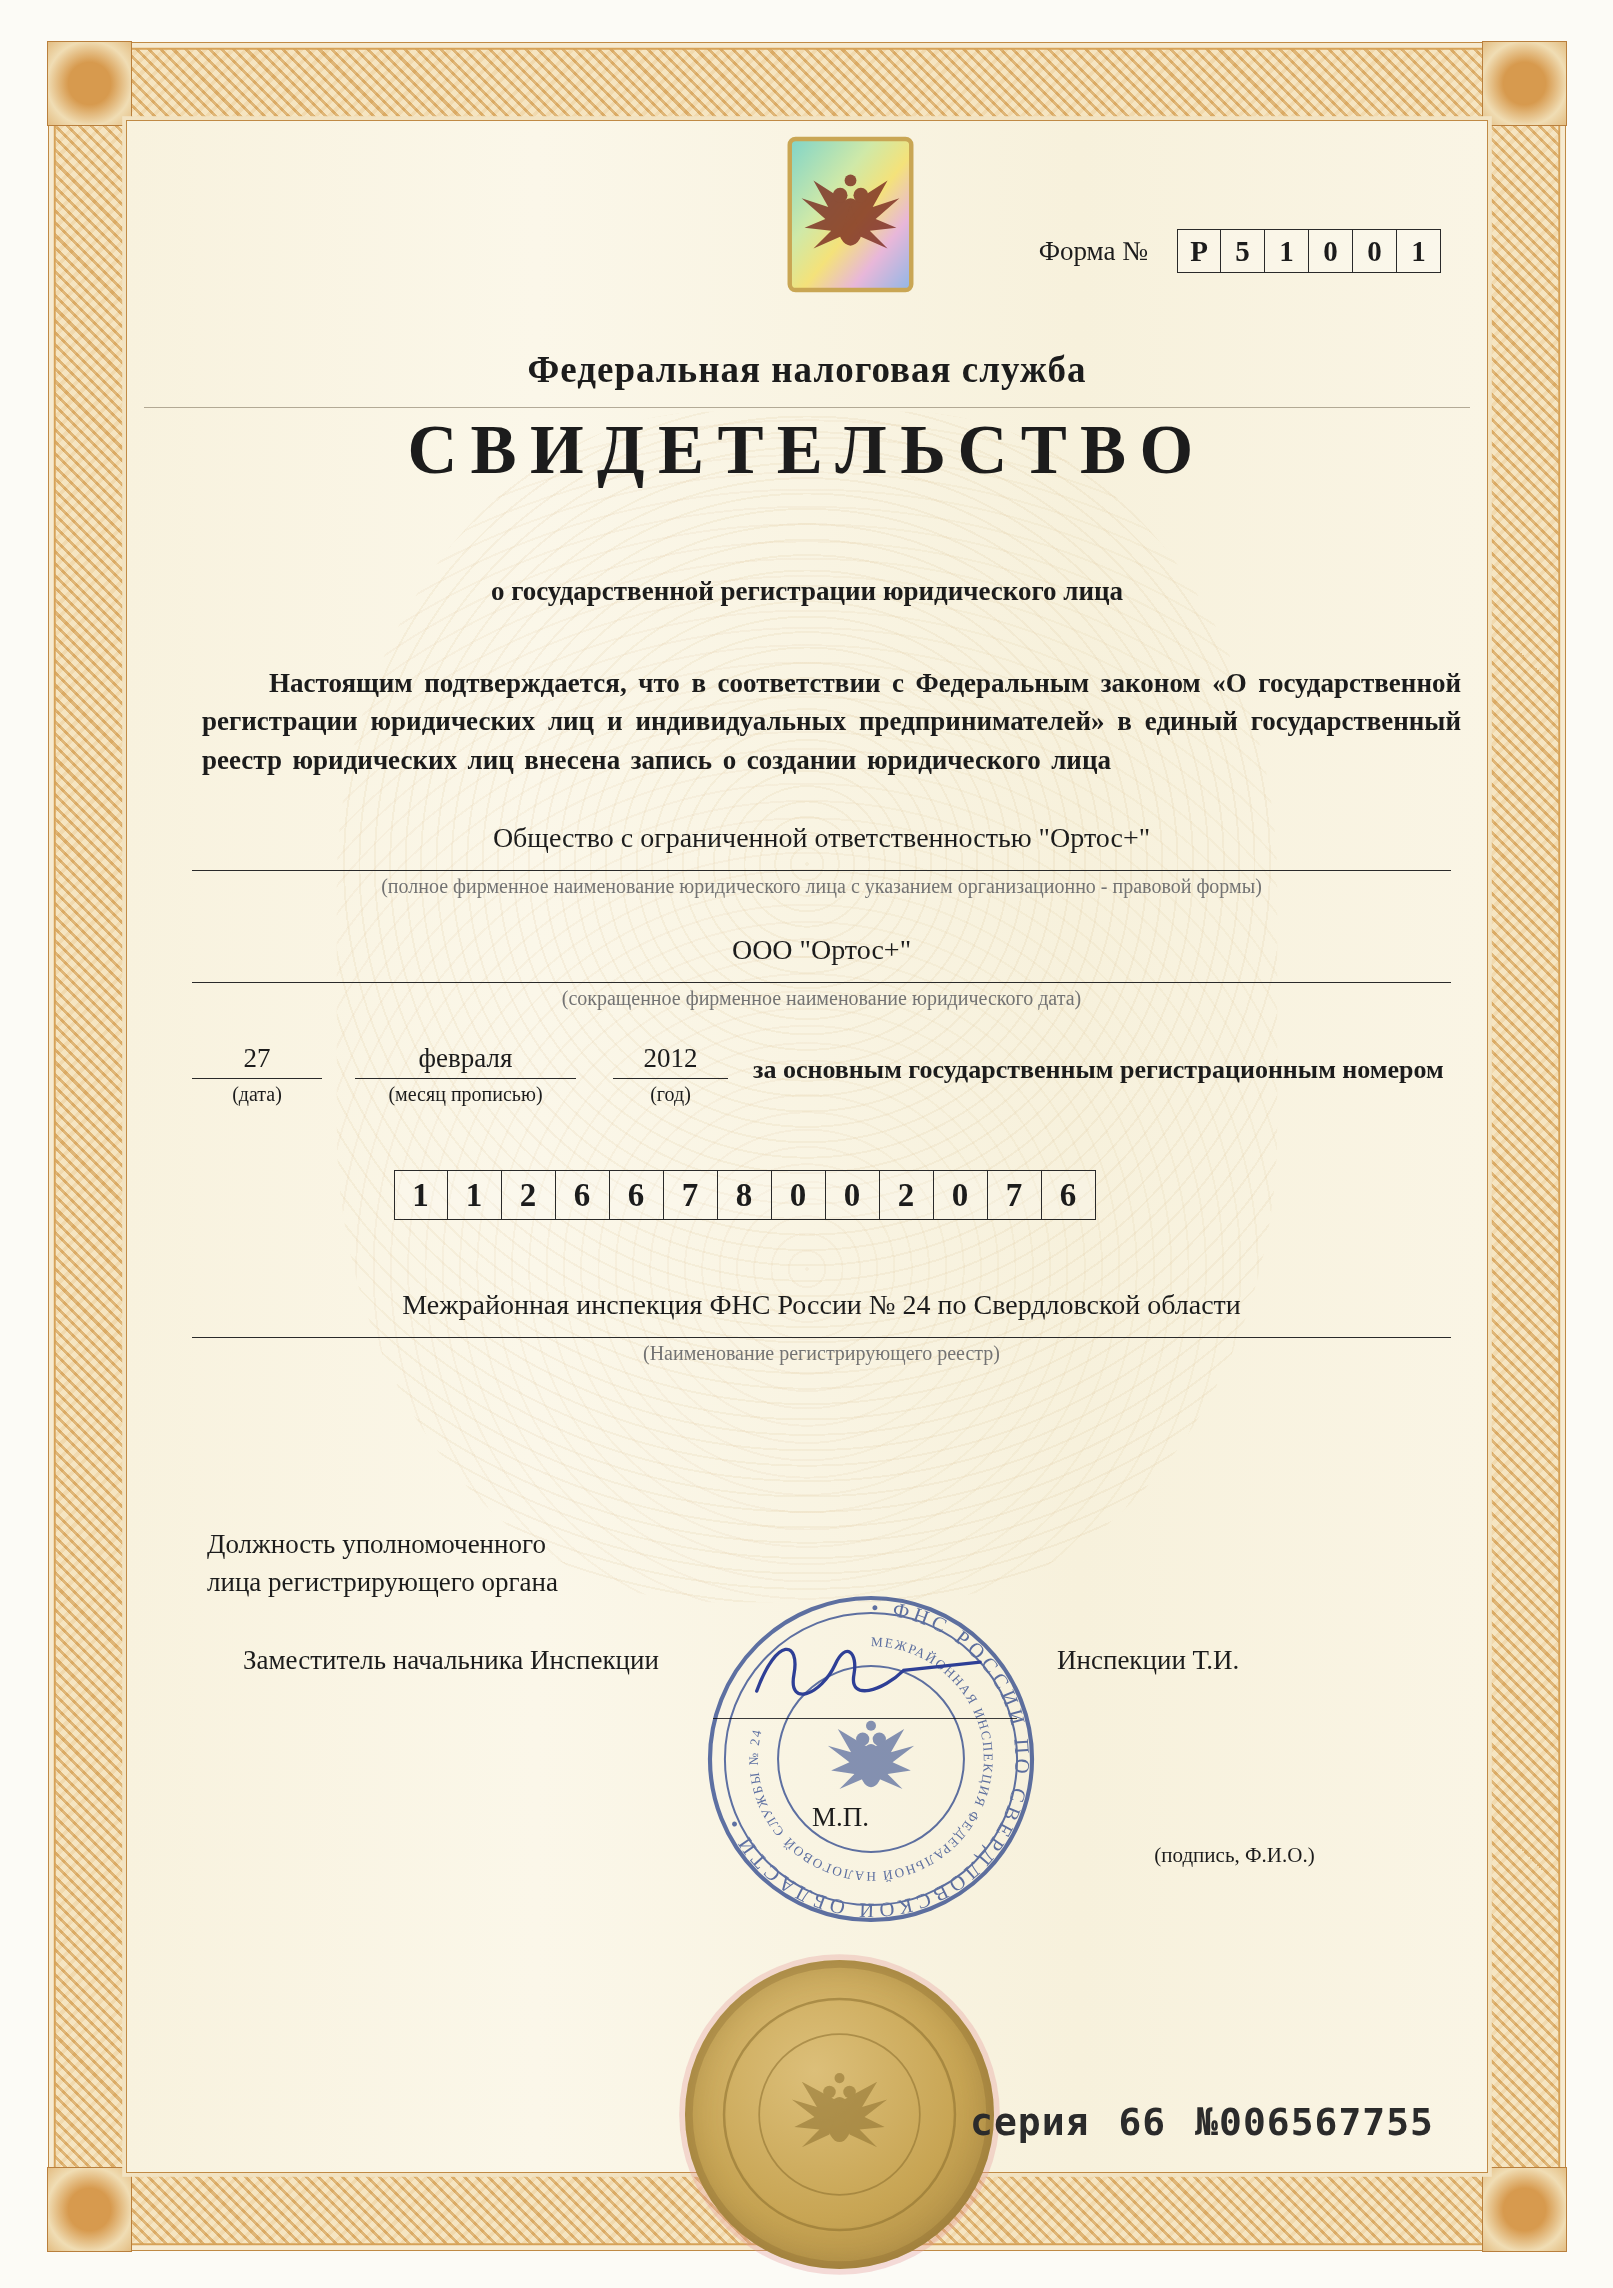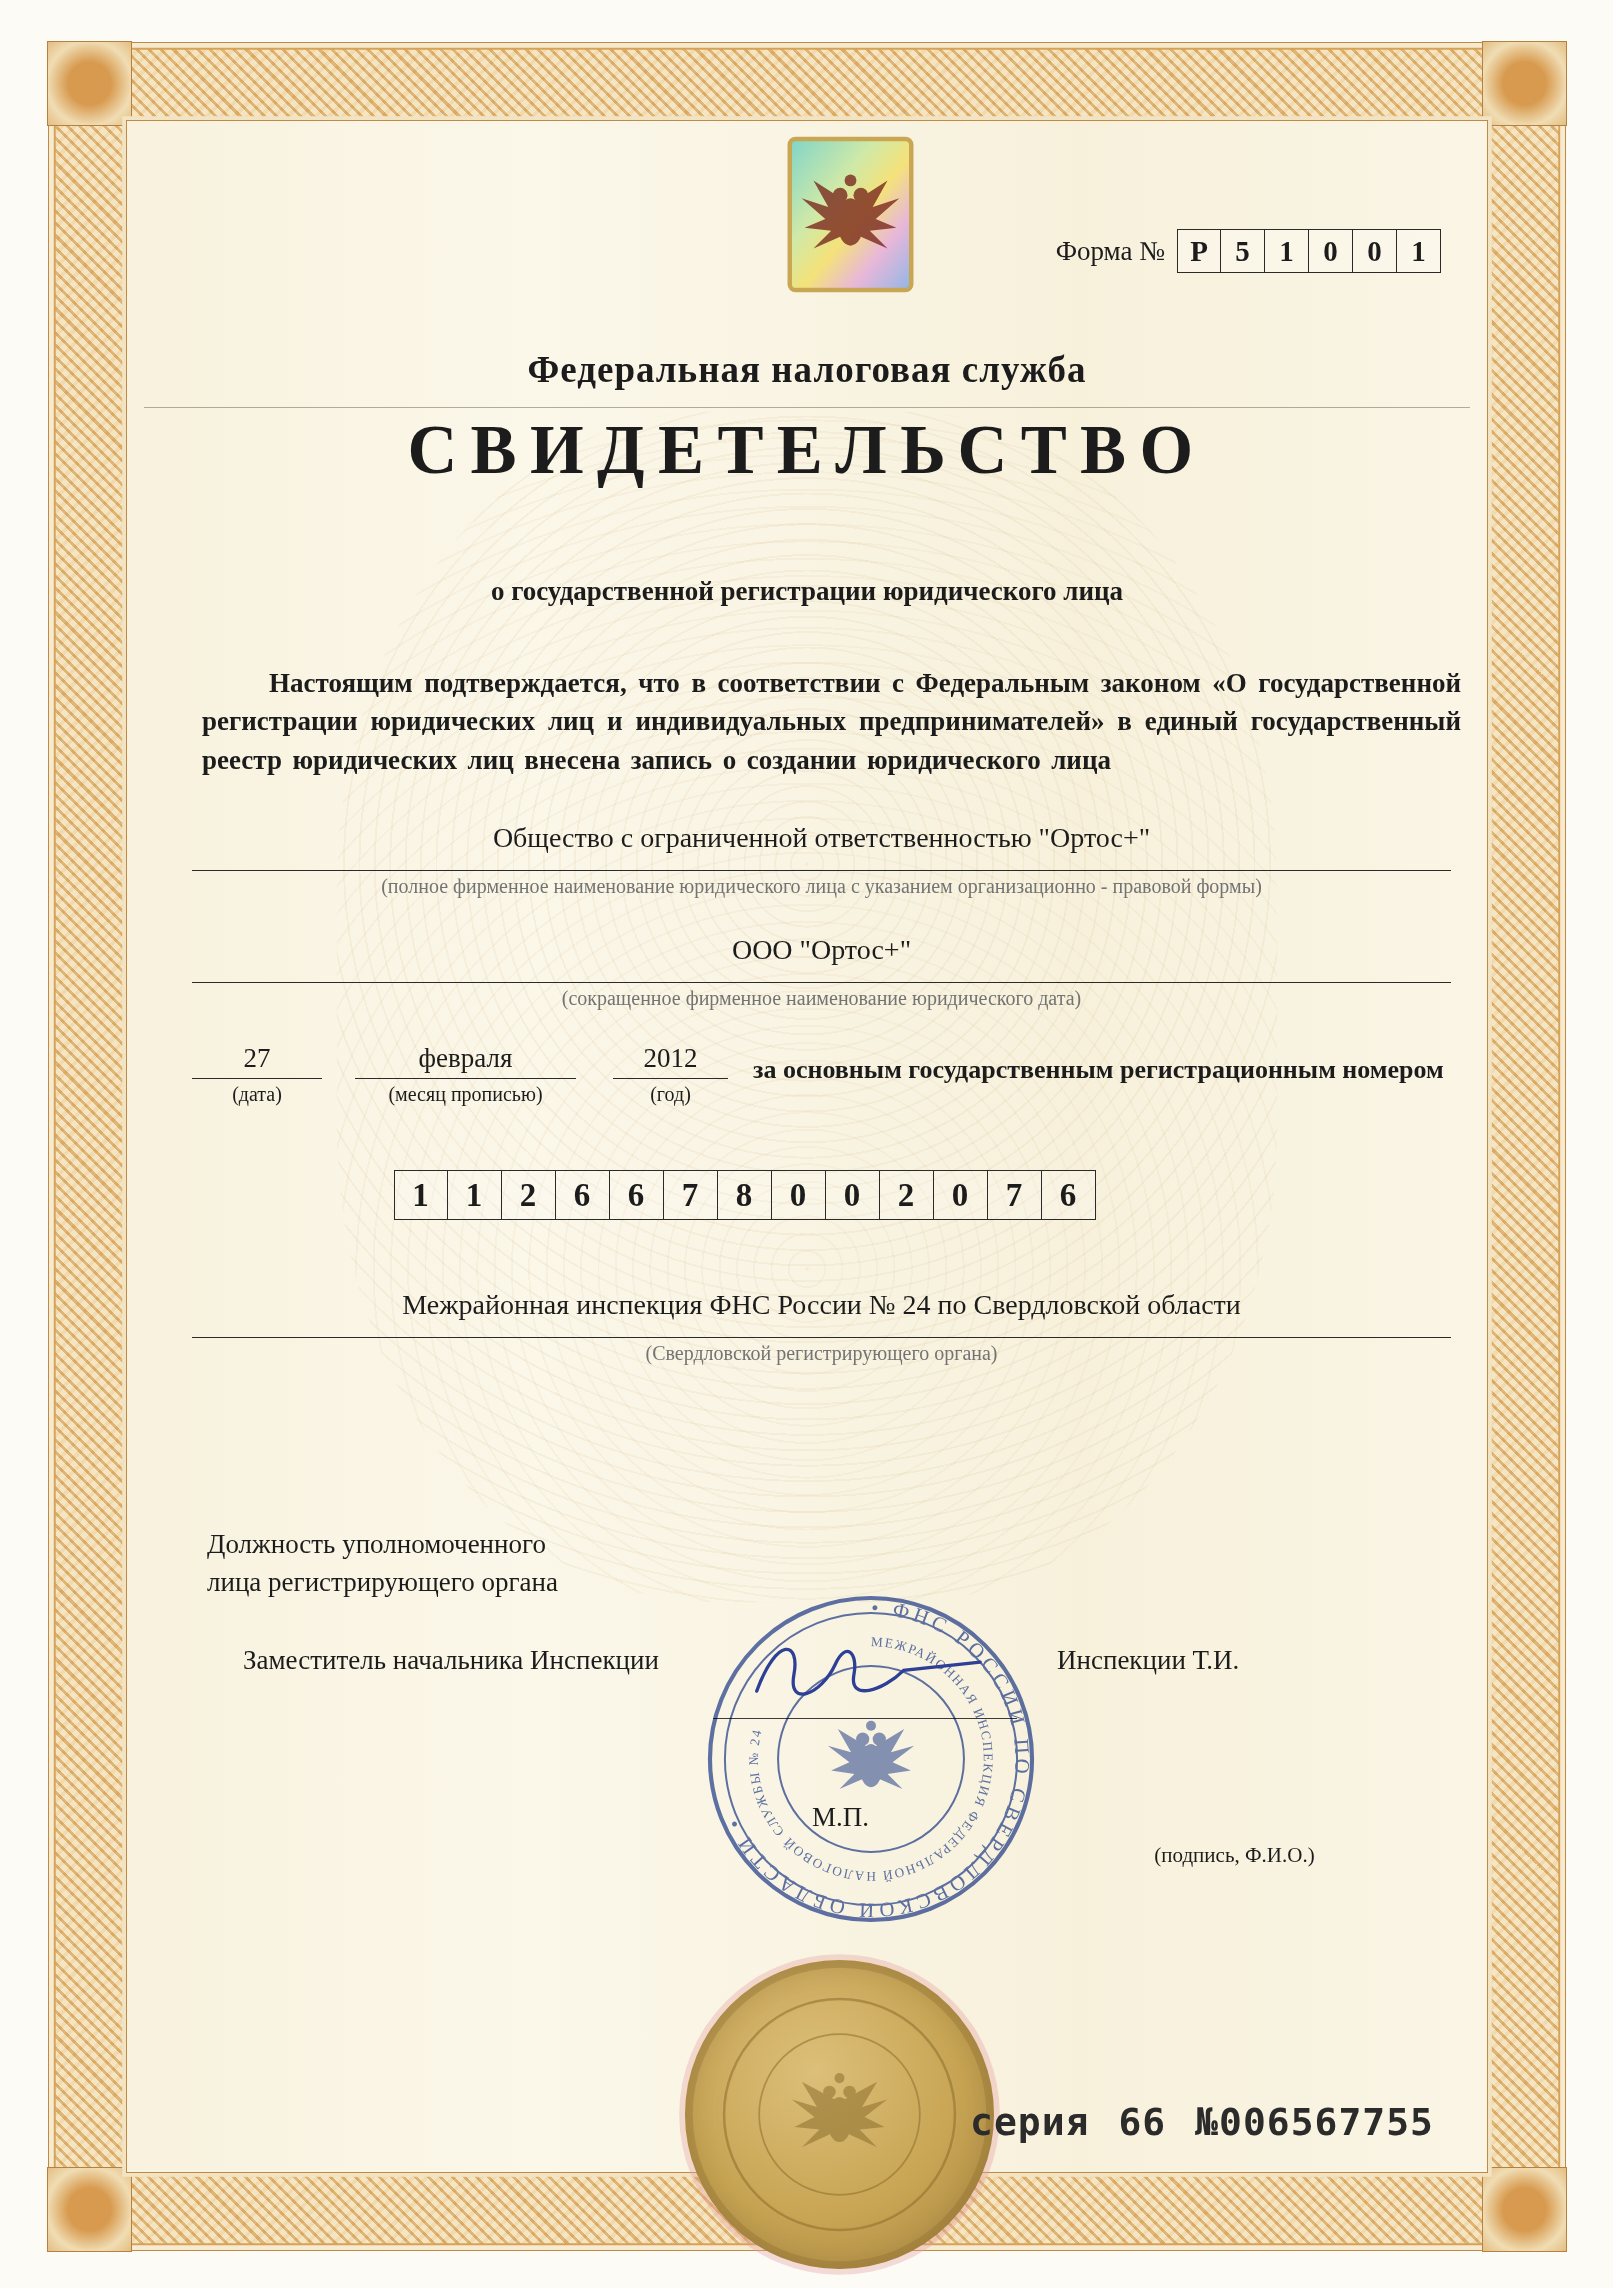--- a/index.html
+++ b/index.html
@@ -40,21 +40,21 @@
     border-radius:40%;
   }
   .content { position:absolute; inset:0; }
 
   
   .emblem { position:absolute; left:769px; top:127px; width:163px; height:178px; }
 
   
   .form-row {
     position:absolute; top:229px; left:865px; right:173px;
-    display:flex; align-items:center; justify-content:flex-end; gap:12px;
+    display:flex; align-items:center; justify-content:flex-end; gap:29px;
   }
   .form-label { font-size:27px; }
   .code-boxes { display:flex; }
   .code-cell {
     width:44px; height:44px; border:1.9px solid #2a2a2a; box-sizing:border-box;
     display:flex; align-items:center; justify-content:center;
     font-size:29px; font-weight:bold; background:rgba(255,255,255,.25);
   }
   .code-cell + .code-cell { border-left:none; }
 
@@ -226,21 +226,21 @@
         <span class="ogrn-cell">0</span>
         <span class="ogrn-cell">0</span>
         <span class="ogrn-cell">2</span>
         <span class="ogrn-cell">0</span>
         <span class="ogrn-cell">7</span>
         <span class="ogrn-cell">6</span>
       </div>
 
     <div class="field authority">
       <div class="field-value">Межрайонная инспекция ФНС России № 24 по Свердловской области</div>
-      <div class="field-caption">(Свердловской регистрирующего органа)</div>
+      <div class="field-caption">(Наименование регистрирующего реестр)</div>
     </div>
 
     <div class="position-label">Должность уполномоченного
 лица регистрирующего органа</div>
     <div class="position-value">Заместитель начальника Инспекции</div>
     <div class="official-name">Инспекции Т.И.</div>
     <div class="signature-line"></div>
 
     <div class="stamp">
       <svg viewBox="0 0 200 200" width="332" height="332">

